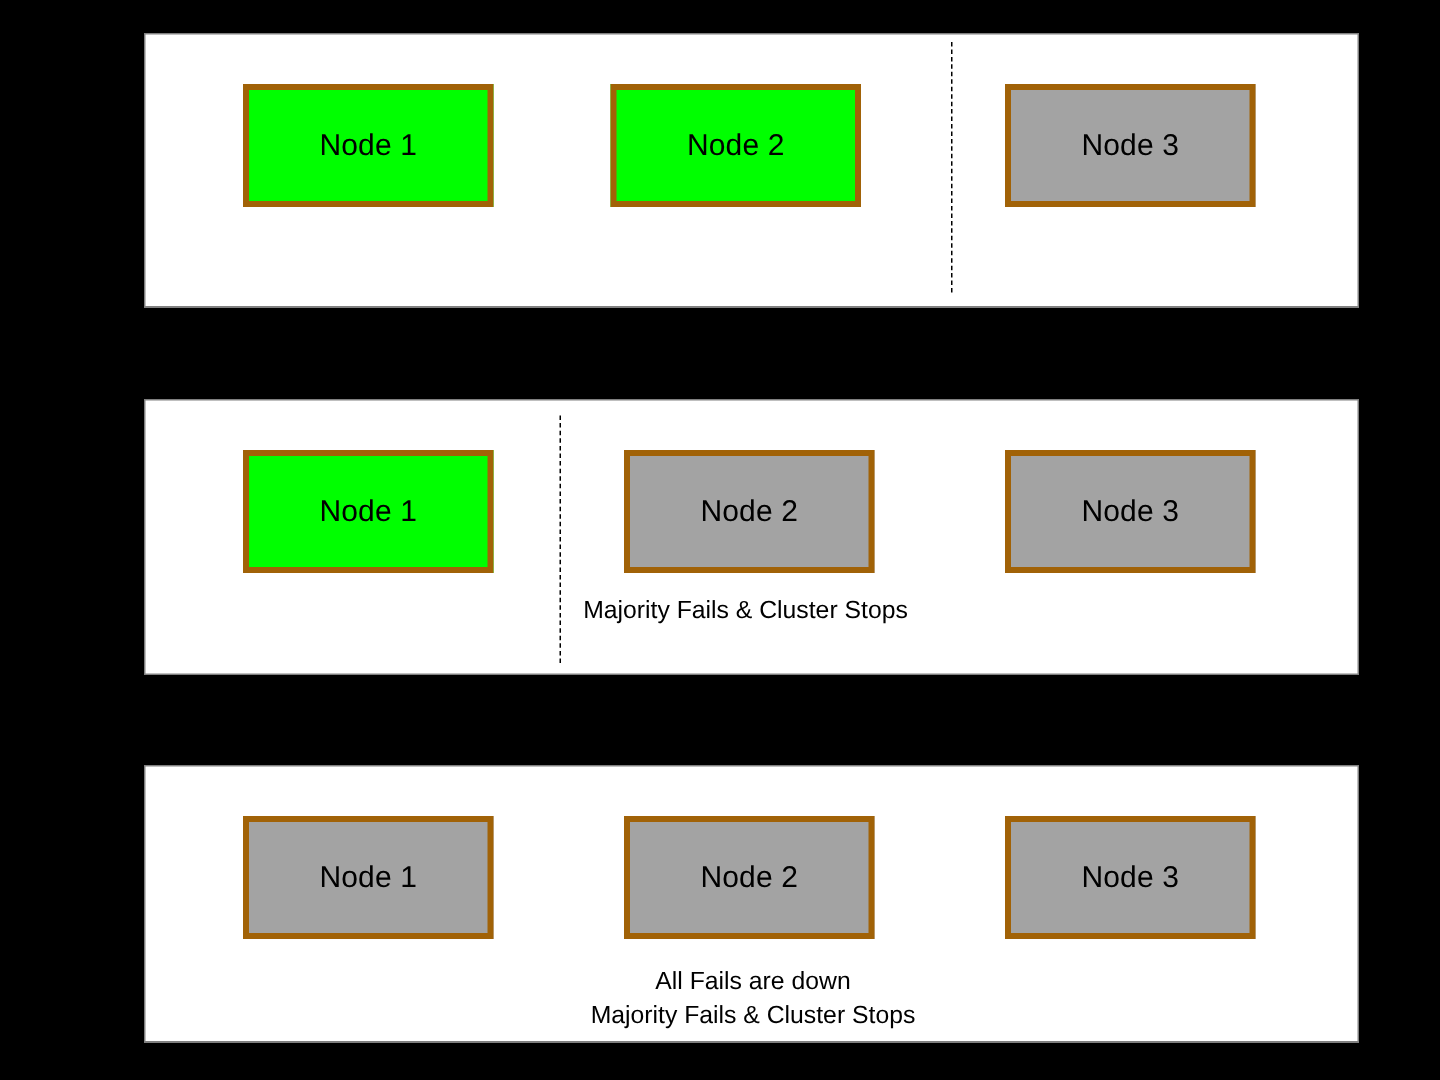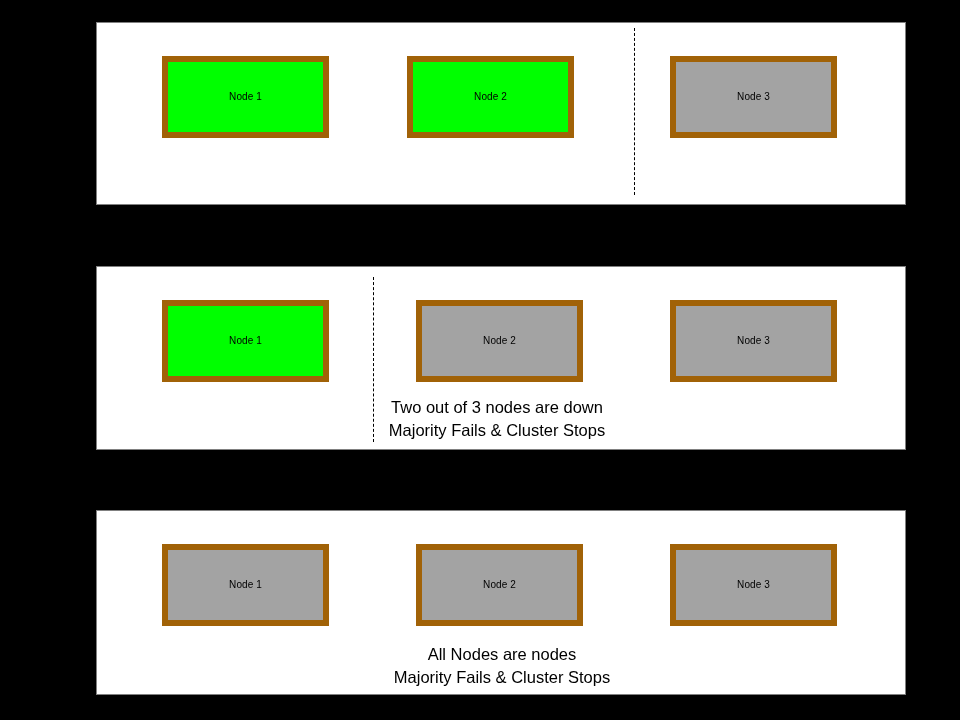--- a/index.html
+++ b/index.html
@@ -22,26 +22,26 @@
   .panel {
     position: absolute;
     background: #ffffff;
     border: 1px solid #808080;
     box-sizing: border-box;
   }
 
   .node-box {
     position: absolute;
     box-sizing: border-box;
-    border: 6px solid #a16207;
+    border: 4px solid #a16207;
     display: flex;
     align-items: center;
     justify-content: center;
     color: #000000;
-    font-size: 10px;
+    font-size: 20px;
     font-family: "Liberation Sans", sans-serif;
     line-height: 1;
     letter-spacing: 0.1px;
   }
 
   .node-up   { background: #00ff00; }
   .node-down { background: #a3a3a3; }
 
   .divider {
     position: absolute;
@@ -94,38 +94,37 @@
       <span>Node 2</span>
     </div>
 
     <div class="node-box node-down" style="left:573px; top:33px; width:167px; height:82px;">
       <span>Node 3</span>
     </div>
 
     <div class="divider" style="left:276px; top:10px; height:165px;"></div>
 
     <div class="caption" style="left:180px; top:129px; width:440px;">
-      <span class="line">Two out of 3 nodes are down</span>
       <span class="line">Majority Fails &amp; Cluster Stops</span>
     </div>
   </div>
 
   <div class="panel" style="left:96px; top:510px; width:810px; height:185px;">
 
     <div class="node-box node-down" style="left:65px; top:33px; width:167px; height:82px;">
       <span>Node 1</span>
     </div>
 
     <div class="node-box node-down" style="left:319px; top:33px; width:167px; height:82px;">
       <span>Node 2</span>
     </div>
 
     <div class="node-box node-down" style="left:573px; top:33px; width:167px; height:82px;">
       <span>Node 3</span>
     </div>
 
     <div class="caption" style="left:185px; top:132px; width:440px;">
-      <span class="line">All Nodes are nodes</span>
+      <span class="line">All Fails are down</span>
       <span class="line">Majority Fails &amp; Cluster Stops</span>
     </div>
   </div>
 
 </div>
 
 </body></html>

